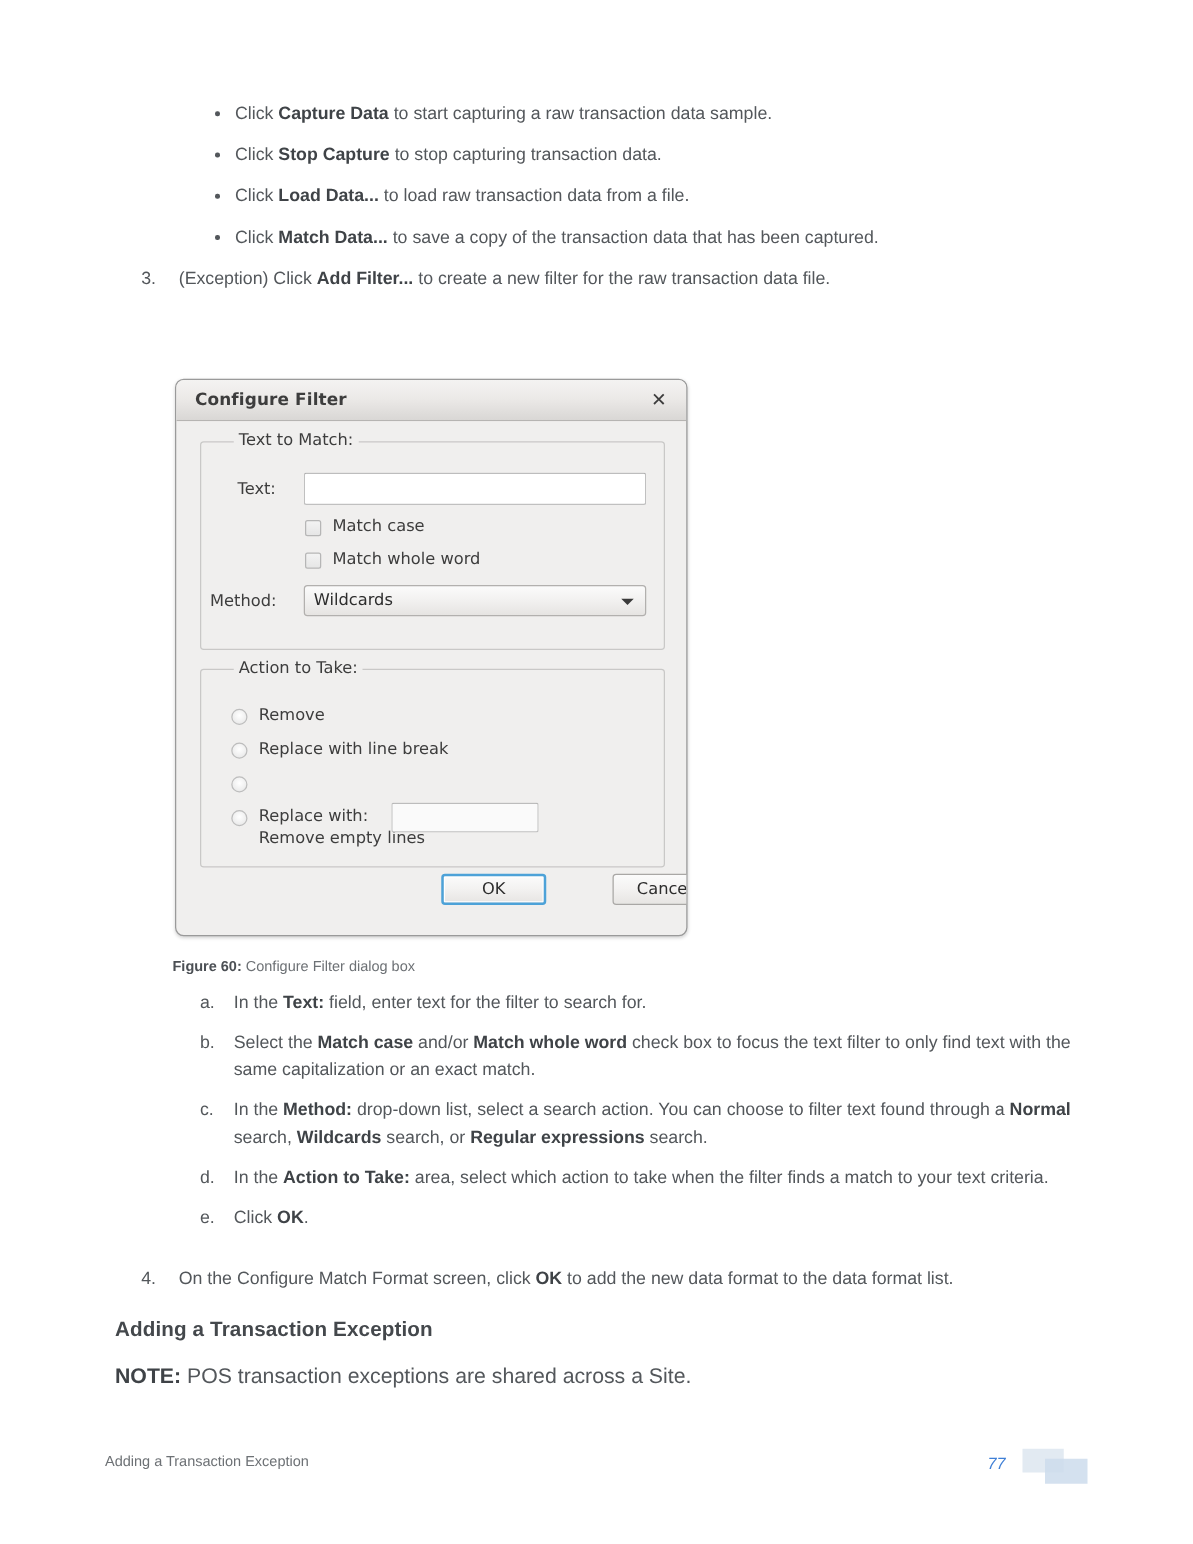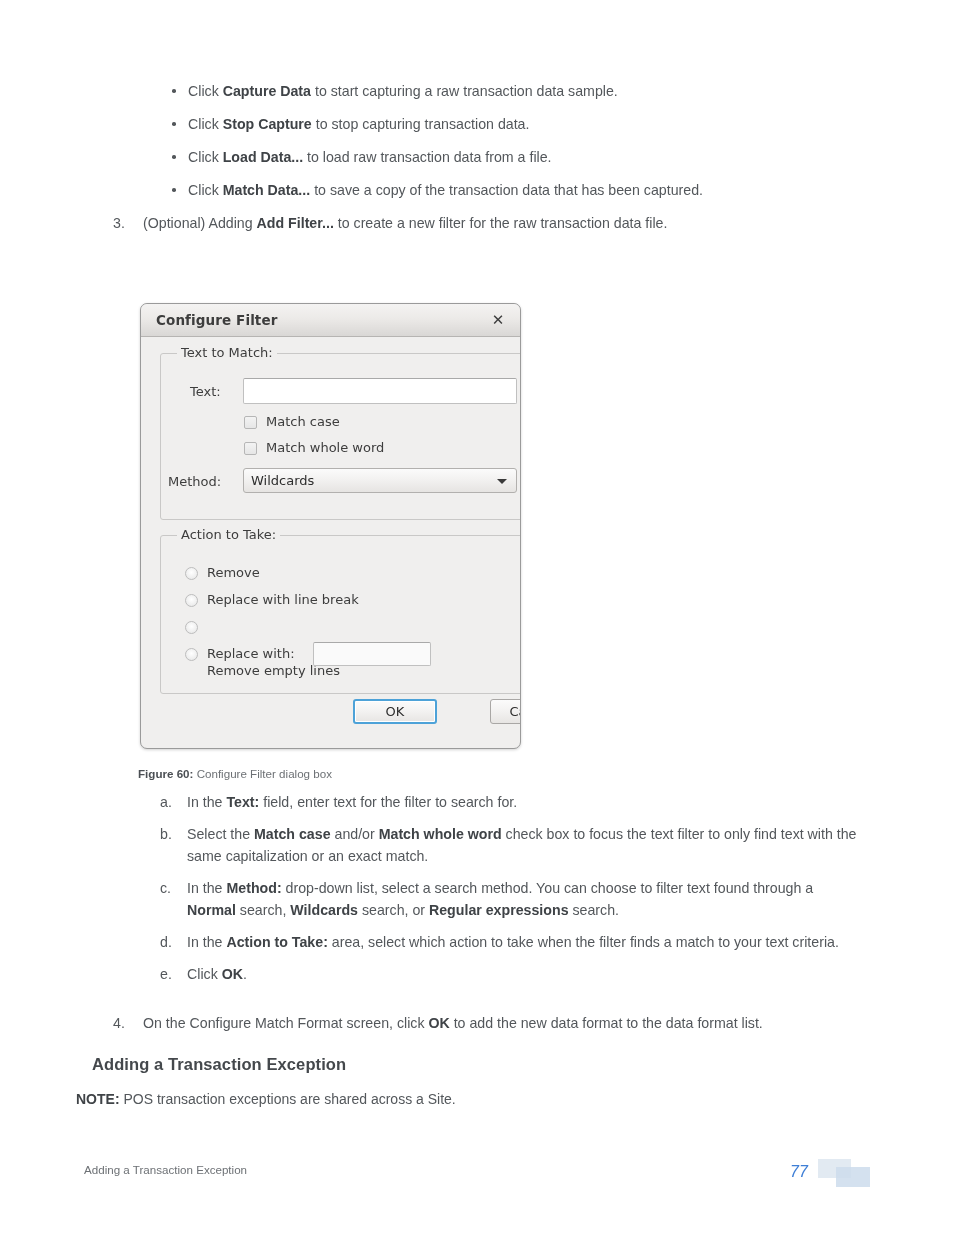--- a/index.html
+++ b/index.html
@@ -43,21 +43,21 @@
 
   
   .letters { position: absolute; left: 160px; top: 791px; width: 700px; }
   .letter-row { display: flex; margin-bottom: 10px; }
   .letter-row .ltr { width: 27px; flex: 0 0 27px; }
   .letter-row .body { width: 692px; }
 
   
   .dialog {
     position: absolute; left: 140px; top: 303px;
-    width: 381px; height: 446px;
+    width: 410px; height: 446px;
     background: #f0efee;
     border: 1px solid #9a9a9a;
     border-radius: 7px;
     box-shadow: 0 1px 3px rgba(0,0,0,.18);
     font-family: "DejaVu Sans", sans-serif;
     overflow: hidden;
   }
   .dlg-title {
     position: relative;
     height: 33px;
@@ -77,21 +77,21 @@
     cursor: pointer; font-family: "DejaVu Sans", sans-serif;
   }
 
   
   .groupbox {
     position: absolute;
     border: 1px solid #c9c8c7;
     border-radius: 3px;
   }
   .groupbox > .gb-legend {
-    position: absolute; top: -9px; left: 16px;
+    position: absolute; top: -9px; left: 26px;
     background: #f0efee; padding: 0 4px;
     font-size: 13px; color: #3d3d3d;
   }
   #gb-text  { left: 19px; top: 49px;  width: 372px; height: 167px; }
   #gb-action{ left: 19px; top: 231px; width: 372px; height: 159px; }
 
   .lbl { position: absolute; font-size: 13px; color: #3d3d3d; }
 
   .textbox {
     position: absolute;
@@ -163,32 +163,32 @@
   }
   .figcap b { color: #4b4f54; font-weight: bold; }
 
   
   .h2 {
     position: absolute; left: 92px; top: 1055px;
     font-size: 16.5px; font-weight: bold; color: #44484c;
     letter-spacing: .1px;
   }
   .note {
-    position: absolute; left: 76px; top: 1091px;
-    font-size: 14px; color: #53575b;
+    position: absolute; left: 92px; top: 1091px;
+    font-size: 17px; color: #53575b;
   }
 
   
   .footer-left {
     position: absolute; left: 84px; top: 1163px;
     font-size: 11.6px; color: #6d7175;
   }
   .footer-page {
     position: absolute; left: 790px; top: 1163px;
-    font-size: 16px; color: #3f7fd6; font-style: italic;
+    font-size: 13px; color: #3f7fd6; font-style: italic;
   }
   .logo { position: absolute; left: 818px; top: 1159px; width: 52px; height: 28px; }
   .logo .sq1 {
     position: absolute; left: 0; top: 0; width: 33px; height: 19px;
     background: #e2eaf2;
   }
   .logo .sq2 {
     position: absolute; left: 18px; top: 8px; width: 34px; height: 20px;
     background: #ccdcec; opacity: .85;
   }
@@ -212,21 +212,21 @@
       <span>Click </span><b>Load Data...</b><span> to load raw transaction data from a file.</span>
     </div>
     <div class="bullet-row txt">
       <span class="dot"></span>
       <span>Click </span><b>Match Data...</b><span> to save a copy of the transaction data that has been captured.</span>
     </div>
   </div>
 
   <div class="num-item txt" id="item3">
     <span class="num">3.</span>
-    <span class="body"><span>(Optional) Adding </span><b>Add Filter...</b><span> to create a new filter for the raw transaction data file.</span></span>
+    <span class="body"><span>(Exception) Click </span><b>Add Filter...</b><span> to create a new filter for the raw transaction data file.</span></span>
   </div>
 
   <div class="dialog">
 
     <div class="dlg-title">
       <span class="dlg-title-text">Configure Filter</span>
       <span class="dlg-close">✕</span>
     </div>
 
     <div class="groupbox" id="gb-text">
@@ -281,21 +281,21 @@
     <div class="letter-row txt">
       <span class="ltr">a.</span>
       <span class="body"><span>In the </span><b>Text:</b><span> field, enter text for the filter to search for.</span></span>
     </div>
     <div class="letter-row txt">
       <span class="ltr">b.</span>
       <span class="body"><span>Select the </span><b>Match case</b><span> and/or </span><b>Match whole word</b><span> check box to focus the text filter to only find text with the same capitalization or an exact match.</span></span>
     </div>
     <div class="letter-row txt">
       <span class="ltr">c.</span>
-      <span class="body"><span>In the </span><b>Method:</b><span> drop-down list, select a search method. You can choose to filter text found through a </span><b>Normal</b><span> search, </span><b>Wildcards</b><span> search, or </span><b>Regular expressions</b><span> search.</span></span>
+      <span class="body"><span>In the </span><b>Method:</b><span> drop-down list, select a search action. You can choose to filter text found through a </span><b>Normal</b><span> search, </span><b>Wildcards</b><span> search, or </span><b>Regular expressions</b><span> search.</span></span>
     </div>
     <div class="letter-row txt">
       <span class="ltr">d.</span>
       <span class="body"><span>In the </span><b>Action to Take:</b><span> area, select which action to take when the filter finds a match to your text criteria.</span></span>
     </div>
     <div class="letter-row txt">
       <span class="ltr">e.</span>
       <span class="body"><span>Click </span><b>OK</b><span>.</span></span>
     </div>
   </div>

